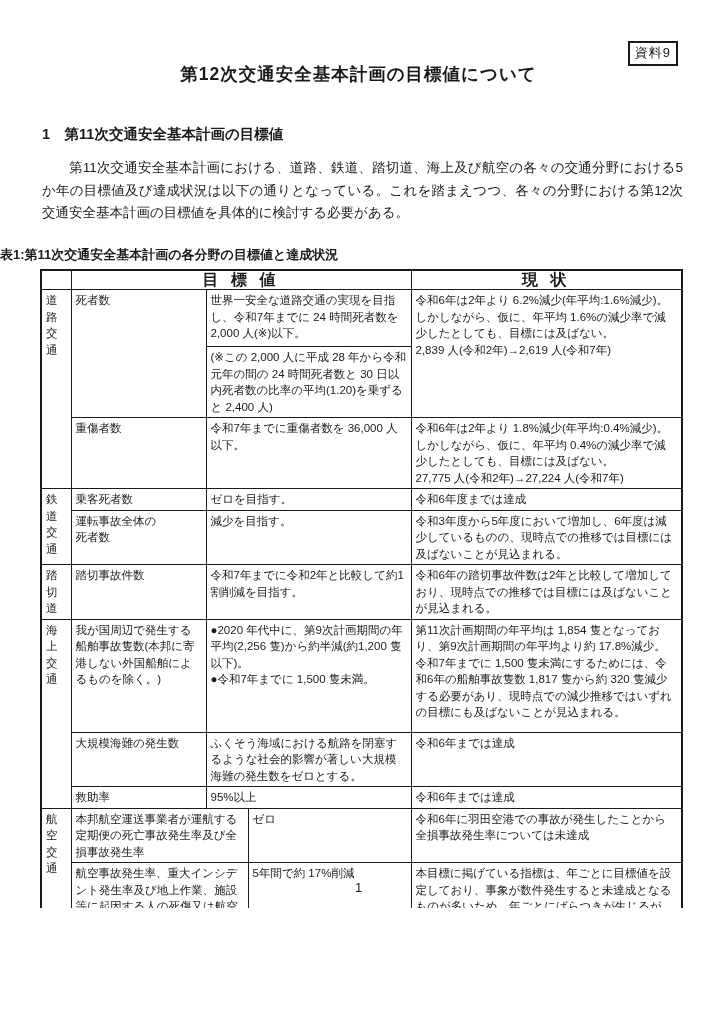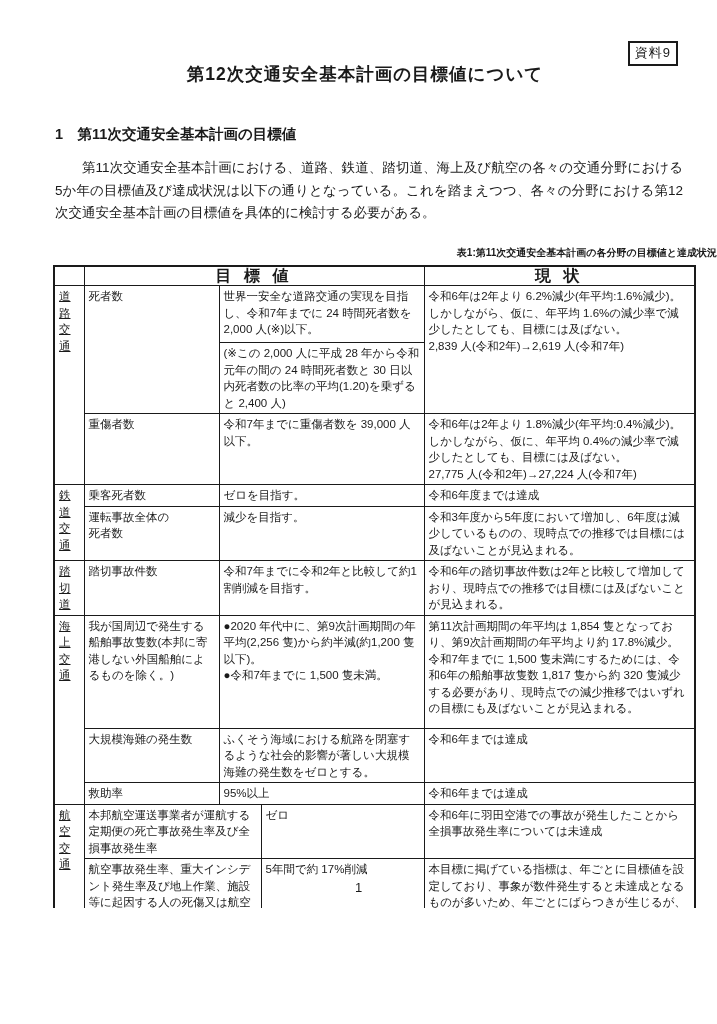--- a/index.html
+++ b/index.html
@@ -7,21 +7,20 @@
   body {
     font-family: "Liberation Sans", "DejaVu Sans", sans-serif;
     color: #1a1a1a;
   }
   .page {
     position: relative;
     width: 717px;
     height: 908px;
     background: #ffffff;
     overflow: hidden;
-    padding-left: 13px;
   }
   .doc-label {
     position: absolute;
     top: 41px;
     right: 39px;
     border: 2px solid #1a1a1a;
     padding: 1px 5px 2px 5px;
     font-size: 13px;
     letter-spacing: 1px;
   }
@@ -40,23 +39,23 @@
   }
   .paragraph {
     margin: 13px 34px 7px 42px;
     font-size: 13.5px;
     line-height: 22.5px;
     text-indent: 2em;
     text-align: justify;
   }
   .table-caption {
     margin-top: 21px;
-    text-align: right;
-    font-weight: bold;
-    font-size: 10px;
+    text-align: left;
+    font-weight: bold;
+    font-size: 13px;
   }
   table.targets {
     border-collapse: collapse;
     table-layout: fixed;
     width: 641px;
     margin: 5px 0 0 40px;
     border: 2px solid #1a1a1a;
   }
   table.targets td {
     border: 1px solid #1a1a1a;
@@ -77,21 +76,20 @@
     border-bottom: 1.5px solid #1a1a1a;
     white-space: nowrap;
   }
   td.group {
     vertical-align: middle;
     text-align: center;
     padding: 2px 1px;
     word-break: break-all;
     line-height: 19px;
     font-size: 12.5px;
-    text-decoration: underline;
   }
   td.item-mc { vertical-align: middle; text-align: center; }
   td.item-tc { vertical-align: top;    text-align: center; }
   td.item-tl { vertical-align: top;    text-align: left; }
   tr.group-start td { border-top: 1.5px solid #1a1a1a; margin-top: 12px; }
   .page-number {
     position: absolute;
     bottom: 13px;
     left: 0;
     width: 100%;
@@ -138,21 +136,21 @@
         <td colspan="2">世界一安全な道路交通の実現を目指し、令和7年までに 24 時間死者数を2,000 人(※)以下。</td>
         <td rowspan="2">令和6年は2年より 6.2%減少(年平均:1.6%減少)。しかしながら、仮に、年平均 1.6%の減少率で減少したとしても、目標には及ばない。
 2,839 人(令和2年)→2,619 人(令和7年)</td>
       </tr>
       <tr style="height:58px">
         <td colspan="2">(※この 2,000 人に平成 28 年から令和元年の間の 24 時間死者数と 30 日以内死者数の比率の平均(1.20)を乗ずると 2,400 人)</td>
       </tr>
 
       <tr style="height:65px">
         <td class="item-mc">重傷者数</td>
-        <td colspan="2">令和7年までに重傷者数を 39,000 人以下。</td>
+        <td colspan="2">令和7年までに重傷者数を 36,000 人以下。</td>
         <td>令和6年は2年より 1.8%減少(年平均:0.4%減少)。しかしながら、仮に、年平均 0.4%の減少率で減少したとしても、目標には及ばない。
 27,775 人(令和2年)→27,224 人(令和7年)</td>
       </tr>
 
       <tr class="group-start" style="height:18px">
         <td class="group" rowspan="2">鉄道交通</td>
         <td class="item-mc">乗客死者数</td>
         <td colspan="2">ゼロを目指す。</td>
         <td>令和6年度までは達成</td>
       </tr>

